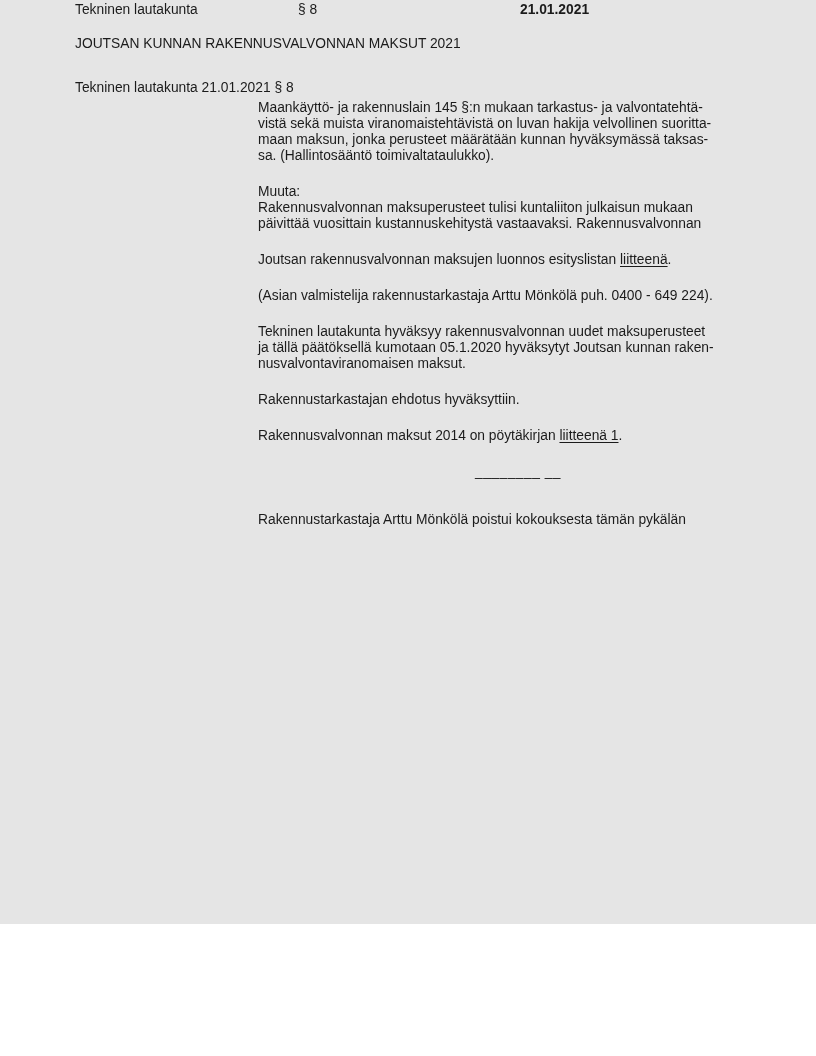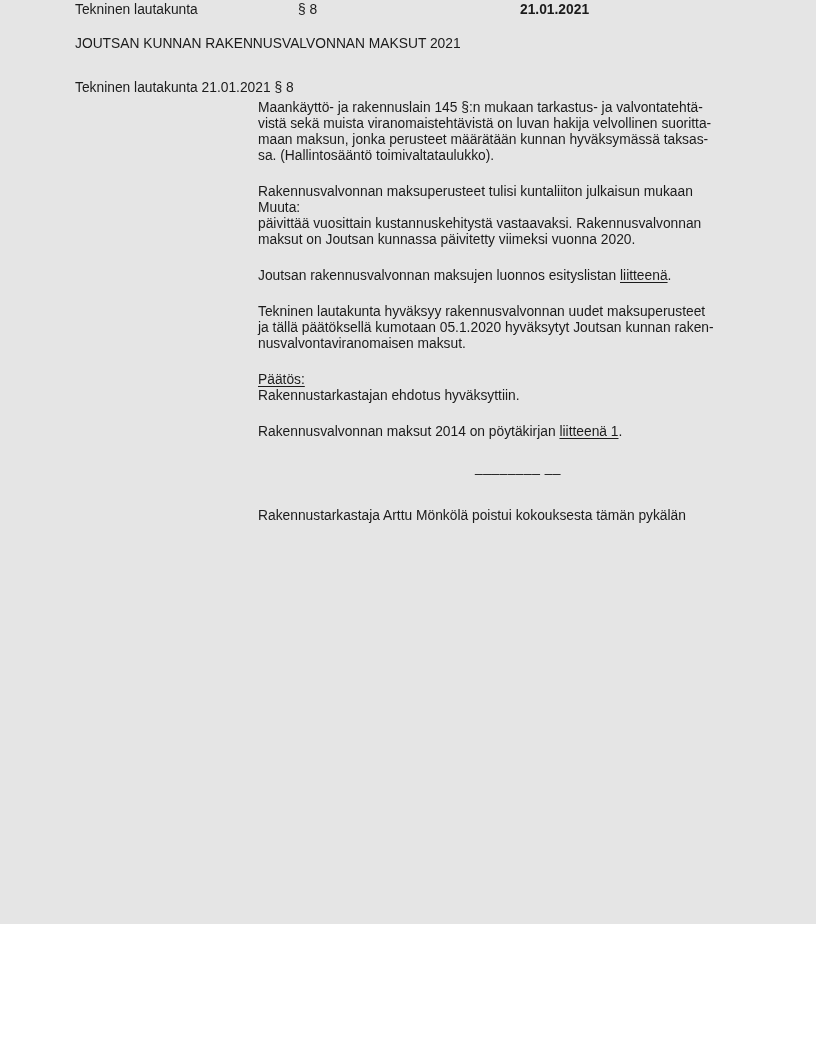--- a/index.html
+++ b/index.html
@@ -50,35 +50,36 @@
   <div class="doc-subheader">Tekninen lautakunta 21.01.2021 § 8</div>
 
   <div class="doc-body">
       <div class="para para-intro">
         <div class="line"><span>Maankäyttö- ja rakennuslain 145 §:n mukaan tarkastus- ja valvontatehtä-</span></div>
         <div class="line"><span>vistä sekä muista viranomaistehtävistä on luvan hakija velvollinen suoritta-</span></div>
         <div class="line"><span>maan maksun, jonka perusteet määrätään kunnan hyväksymässä taksas-</span></div>
         <div class="line"><span>sa. (Hallintosääntö toimivaltataulukko).</span></div>
       </div>
       <div class="para para-muuta">
+        <div class="line"><span>Muuta:</span></div>
         <div class="line"><span>Rakennusvalvonnan maksuperusteet tulisi kuntaliiton julkaisun mukaan</span></div>
-        <div class="line"><span>Muuta:</span></div>
         <div class="line"><span>päivittää vuosittain kustannuskehitystä vastaavaksi. Rakennusvalvonnan</span></div>
-        <div class="line"><span>maksut on Joutsan kunnassa päivitetty viimeksi vuonna 2020.</span></div>
       </div>
       <div class="para para-liite-luonnos">
         <div class="line"><span>Joutsan rakennusvalvonnan maksujen luonnos esityslistan </span><span class="u">liitteenä</span><span>.</span></div>
+      </div>
+      <div class="para para-valmistelija">
+        <div class="line"><span>(Asian valmistelija rakennustarkastaja Arttu Mönkölä puh. 0400 - 649 224).</span></div>
       </div>
       <div class="para para-ehdotus">
         <div class="line"><span>Tekninen lautakunta hyväksyy rakennusvalvonnan uudet maksuperusteet</span></div>
         <div class="line"><span>ja tällä päätöksellä kumotaan 05.1.2020 hyväksytyt Joutsan kunnan raken-</span></div>
         <div class="line"><span>nusvalvontaviranomaisen maksut.</span></div>
       </div>
       <div class="para para-paatos">
-        <div class="line"><span class="u">Päätös:</span></div>
         <div class="line"><span>Rakennustarkastajan ehdotus hyväksyttiin.</span></div>
       </div>
       <div class="para para-liite1">
         <div class="line"><span>Rakennusvalvonnan maksut 2014 on pöytäkirjan </span><span class="u">liitteenä 1</span><span>.</span></div>
       </div>
       <div class="para para-separator">
         <div class="line"><span>________ __</span></div>
       </div>
       <div class="para para-poistuminen">
         <div class="line"><span>Rakennustarkastaja Arttu Mönkölä poistui kokouksesta tämän pykälän</span></div>

